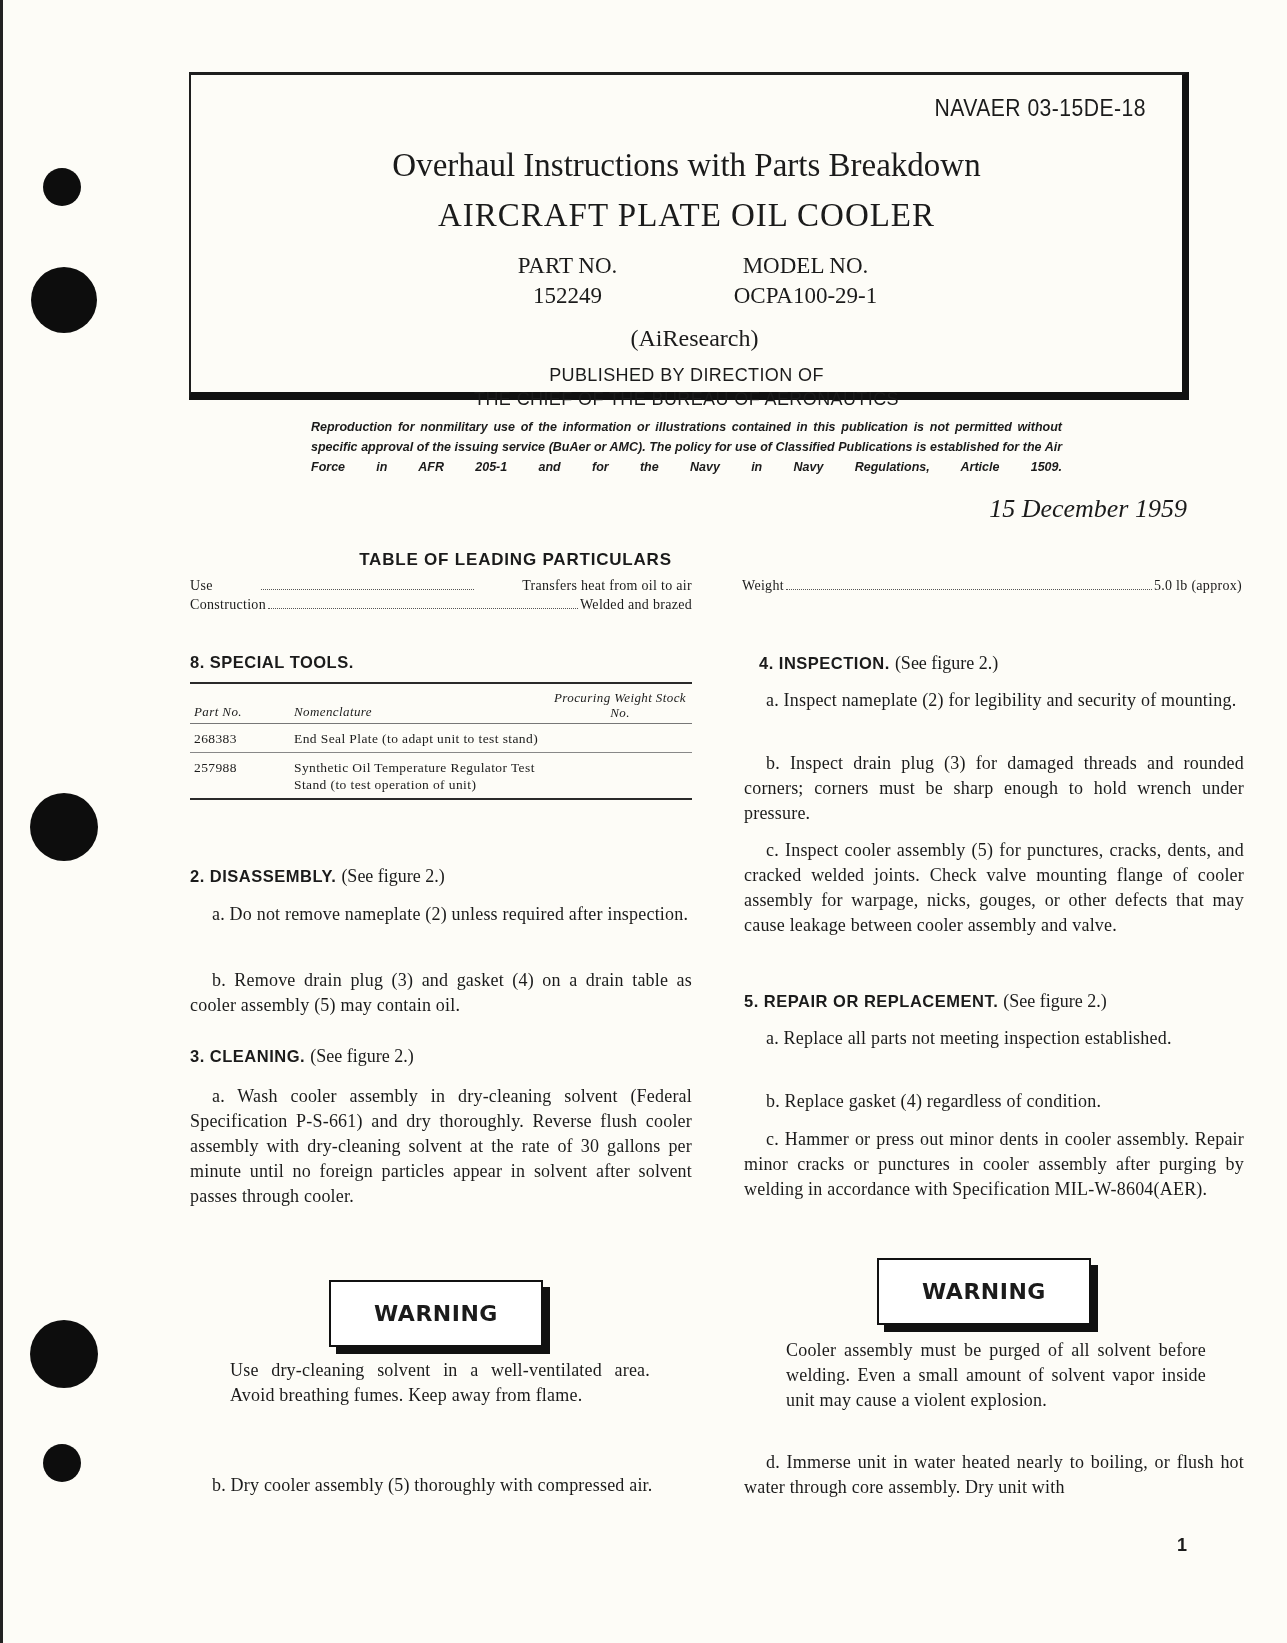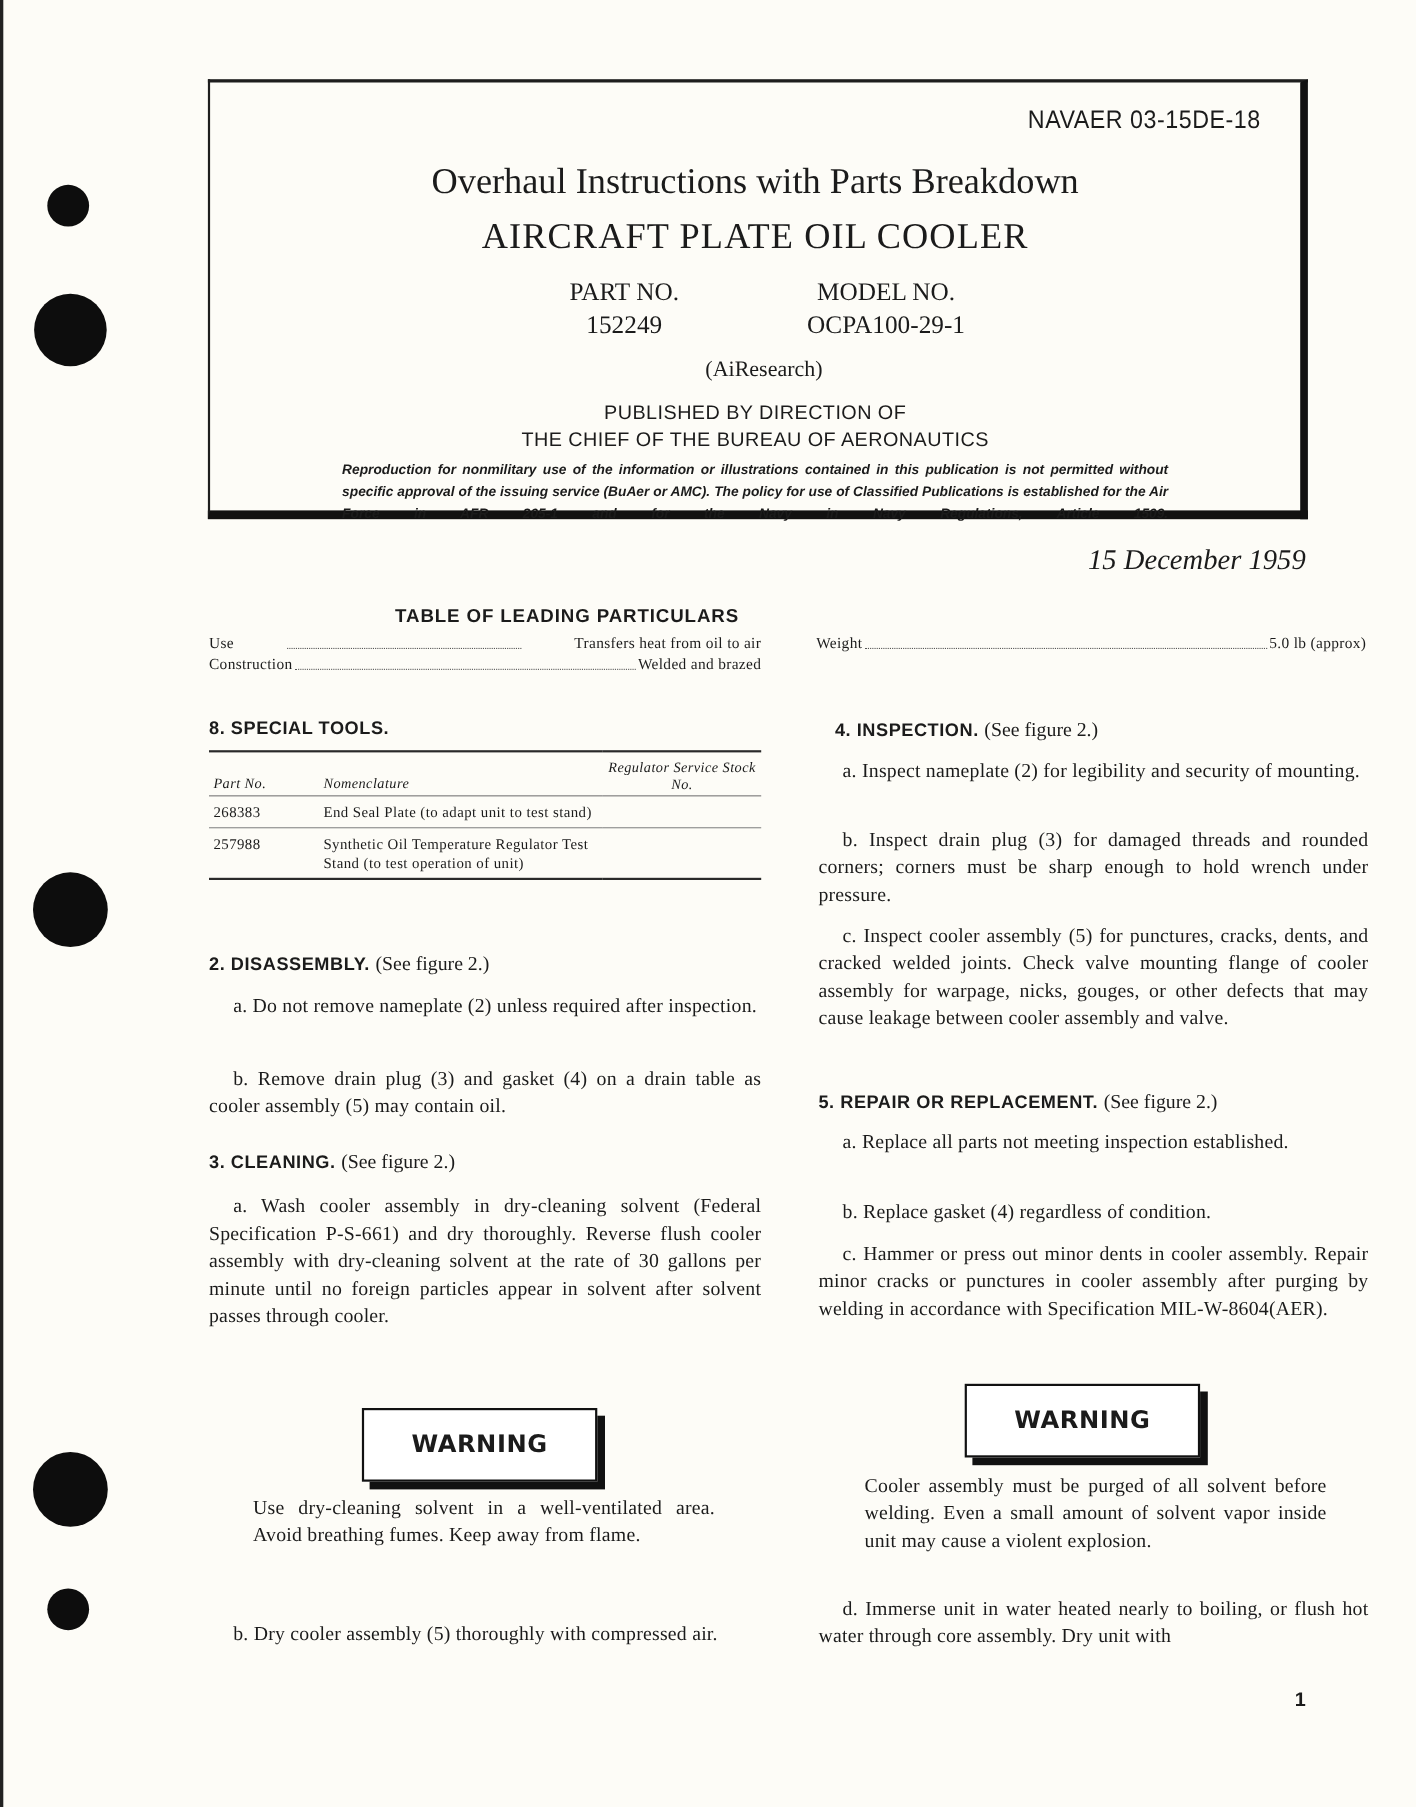--- a/index.html
+++ b/index.html
@@ -6,42 +6,42 @@
   body {
     width: 1287px; height: 1643px; position: relative; overflow: hidden;
     background: #fdfcf7; color: #1b1b1b;
     font-family: "Liberation Serif", "DejaVu Serif", serif;
   }
   .edge { position: absolute; left: 0; top: 0; width: 3px; height: 1643px; background: #222; }
   .hole { position: absolute; background: #0d0d0d; border-radius: 50%; }
 
   
   .header-box {
-    position: absolute; left: 189px; top: 72px; width: 1000px; height: 400px;
+    position: absolute; left: 189px; top: 72px; width: 1000px; height: 328px;
     border-top: 3px solid #1e1e1e; border-left: 2px solid #1e1e1e;
     border-right: 7px solid #111; border-bottom: 8px solid #111;
     box-sizing: border-box;
   }
   .doc-number {
     position: absolute; right: 36px; top: 20px;
     font-family: "Liberation Sans", "DejaVu Sans", sans-serif;
     font-size: 23px; letter-spacing: 0.5px; transform: scaleX(0.92); transform-origin: right;
   }
   .title {
     position: absolute; left: 0; right: 0; text-align: center;
     font-size: 33px;
   }
   .title.t1 { top: 72px; }
   .title.t2 { top: 122px; letter-spacing: 1px; }
   .part-model {
     position: absolute; top: 176px; left: 0; right: 0; display: flex; justify-content: center; gap: 88px;
     font-size: 23px; text-align: center; line-height: 30px;
   }
   .part-model .col { min-width: 150px; }
-  .manufacturer { position: absolute; top: 250px; left: 16px; right: 0; text-align: center; font-size: 20px; }
+  .manufacturer { position: absolute; top: 250px; left: 16px; right: 0; text-align: center; font-size: 24px; }
   .published {
     position: absolute; top: 288px; left: 0; right: 0; text-align: center;
     font-family: "Liberation Sans", "DejaVu Sans", sans-serif; font-size: 18px; line-height: 24px; letter-spacing: 0.4px;
   }
   .notice {
     position: absolute; top: 342px; left: 120px; right: 120px; text-align: justify;
     font-family: "Liberation Sans", "DejaVu Sans", sans-serif; font-weight: bold; font-style: italic;
     font-size: 12.5px; line-height: 20px; text-align-last: justify;
   }
   .date {
@@ -146,21 +146,21 @@
   <span class="val">5.0 lb (approx)</span>
 </div>
 
 <div class="col-left sec-head" style="top:653px;">8. SPECIAL TOOLS.</div>
 
 <table class="tools-table">
   <thead>
     <tr>
       <th style="width:92px;text-align:left;">Part No.</th>
       <th style="width:250px;text-align:left;">Nomenclature</th>
-      <th style="text-align:center;line-height:15px;">Regulator Service Stock No.</th>
+      <th style="text-align:center;line-height:15px;">Procuring Weight Stock No.</th>
     </tr>
   </thead>
   <tbody>
     <tr>
       <td>268383</td>
       <td>End Seal Plate (to adapt unit to test stand)</td>
       <td></td>
     </tr>
     <tr class="last">
       <td>257988</td>

